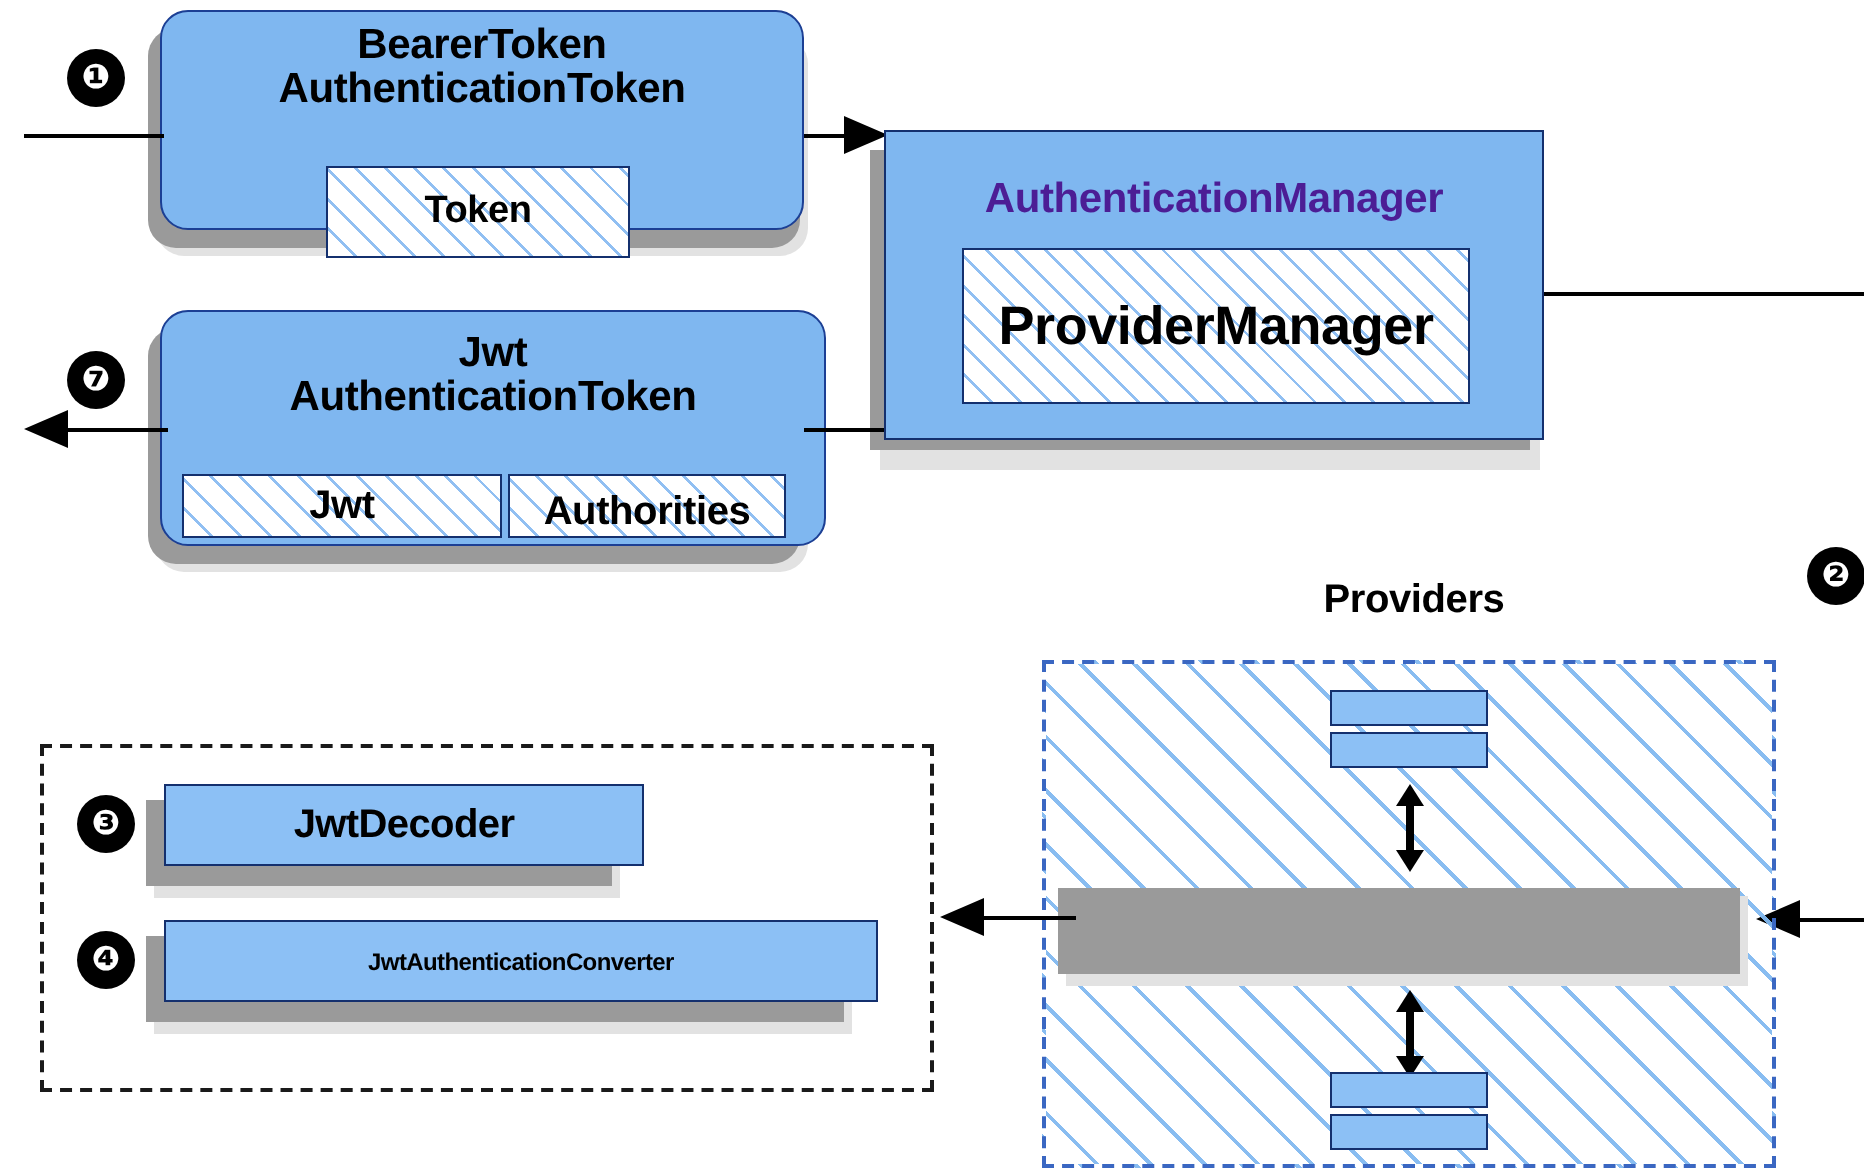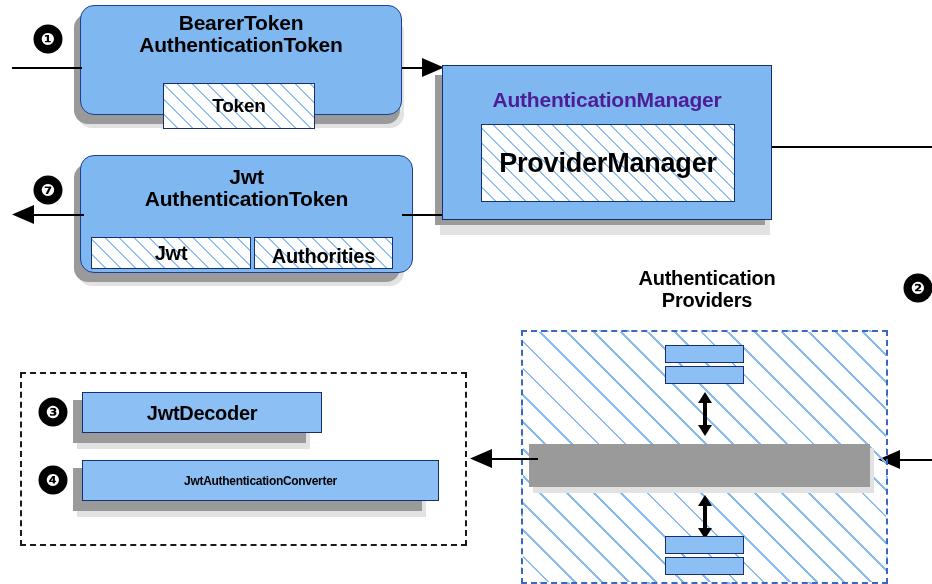--- a/index.html
+++ b/index.html
@@ -175,21 +175,21 @@
   <div class="ln ln-v" style="left:928px;top:146px;height:314px;"></div>
   <div class="ln ln-h" style="left:886px;top:459px;width:44px;"></div>
   <svg class="arrow" style="left:866px;top:450px;width:22px;height:19px;">
     <polygon points="22,0 0,9.5 22,19" fill="#000"></polygon>
   </svg>
   <div class="badge" style="left:893px;top:275px;">
       <span>❷</span>
     </div>
 
   <div class="group-title" style="left:570px;top:268px;width:250px;font-size:20px;">
-    <span>Authentication</span><br>
+    <br>
     <span>Providers</span>
   </div>
 
   <div class="dash-blue" style="left:509px;top:330px;width:367px;height:254px;"></div>
 
   <div class="bar" style="left:653px;top:345px;width:79px;height:18px;"></div>
   <div class="bar" style="left:653px;top:366px;width:79px;height:18px;"></div>
 
   <svg class="arrow" style="left:683px;top:392px;width:20px;height:44px;">
     <line x1="10" y1="6" x2="10" y2="38" stroke="#000" stroke-width="4"></line>

